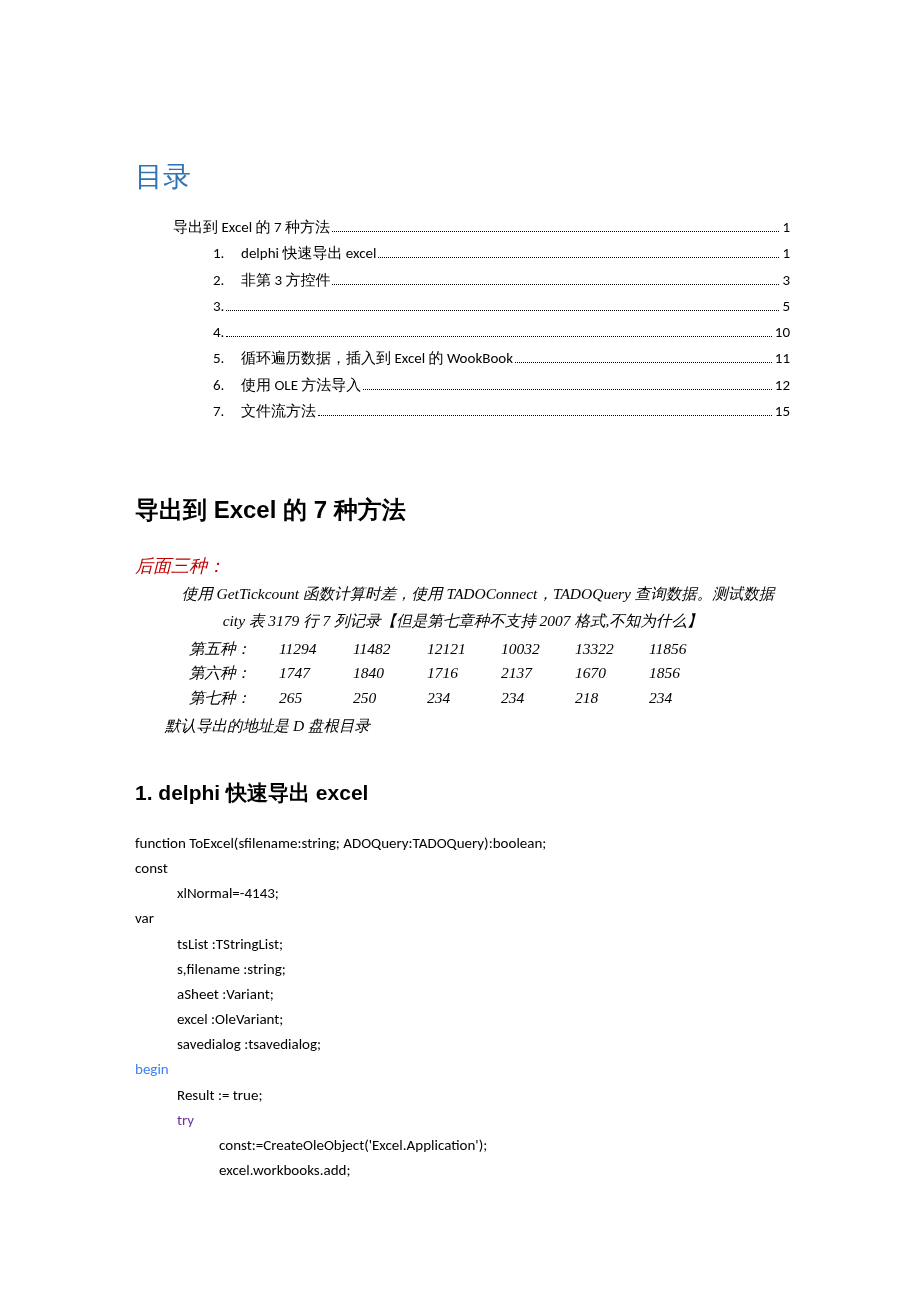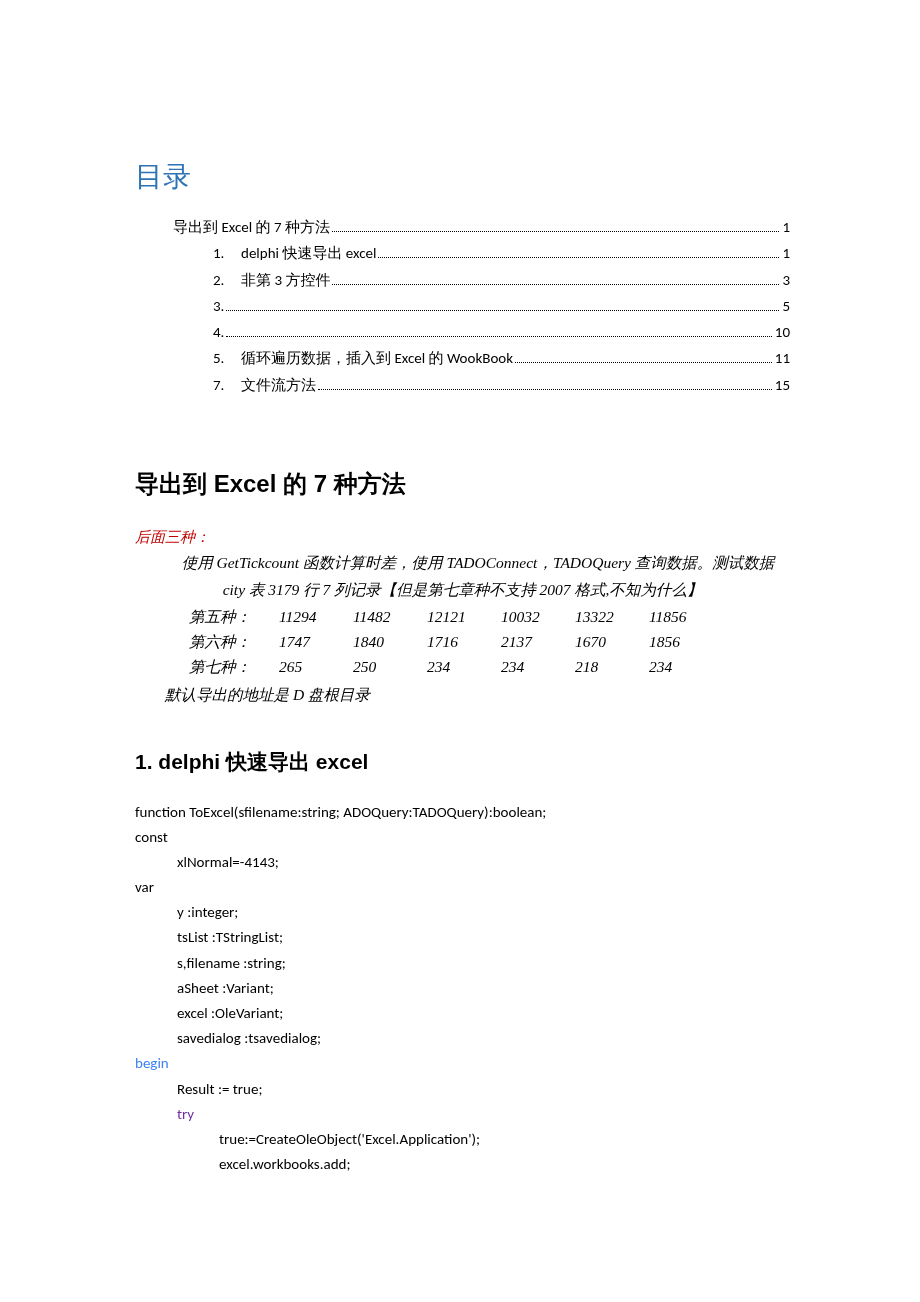--- a/index.html
+++ b/index.html
@@ -45,21 +45,21 @@
   .h1 {
     font-size: 24px;
     font-weight: bold;
     font-family: "Microsoft YaHei", "SimSun", sans-serif;
     margin-bottom: 28px;
   }
   .red-head {
     color: #c00000;
     font-style: italic;
     font-family: "STKaiti", "KaiTi", serif;
-    font-size: 15px;
+    font-size: 18px;
     margin-bottom: 4px;
   }
   .intro-block {
     font-style: italic;
     font-family: "STKaiti", "KaiTi", serif;
     font-size: 15.5px;
     line-height: 1.6;
     margin-bottom: 40px;
   }
   .intro-para { text-indent: 2em; margin-bottom: 2px; text-align: center; }
@@ -115,20 +115,25 @@
     </div>
     <div class="toc-row sub">
       <span class="toc-label"><span>4.</span></span>
       <span class="toc-dots"></span>
       <span class="toc-page">10</span>
     </div>
     <div class="toc-row sub">
       <span class="toc-label"><span class="toc-num-prefix">5.</span><span>循环遍历数据，插入到 Excel 的 WookBook</span></span>
       <span class="toc-dots"></span>
       <span class="toc-page">11</span>
+    </div>
+    <div class="toc-row sub">
+      <span class="toc-label"><span class="toc-num-prefix">6.</span><span>使用 OLE 方法导入</span></span>
+      <span class="toc-dots"></span>
+      <span class="toc-page">12</span>
     </div>
     <div class="toc-row sub">
       <span class="toc-label"><span class="toc-num-prefix">7.</span><span>文件流方法</span></span>
       <span class="toc-dots"></span>
       <span class="toc-page">15</span>
     </div>
   </div>
 
   <div class="h1">导出到 Excel 的 7 种方法</div>
 
@@ -171,26 +176,25 @@
     <div class="foot-line">默认导出的地址是 D 盘根目录</div>
   </div>
 
   <div class="h2">1.  delphi  快速导出 excel</div>
 
   <div class="code">
     <div>function ToExcel(sfilename:string; ADOQuery:TADOQuery):boolean;</div>
     <div>const</div>
     <div class="ind1">xlNormal=-4143;</div>
     <div>var</div>
-    <div class="ind1">y :integer;</div>
     <div class="ind1">tsList :TStringList;</div>
     <div class="ind1">s,filename :string;</div>
     <div class="ind1">aSheet :Variant;</div>
     <div class="ind1">excel :OleVariant;</div>
     <div class="ind1">savedialog :tsavedialog;</div>
     <div class="red">begin</div>
     <div class="ind1">Result := true;</div>
     <div class="ind1 purple">try</div>
-    <div class="ind2">true:=CreateOleObject('Excel.Application');</div>
+    <div class="ind2">const:=CreateOleObject('Excel.Application');</div>
     <div class="ind2">excel.workbooks.add;</div>
   </div>
 
 </div>
 
 </body></html>

